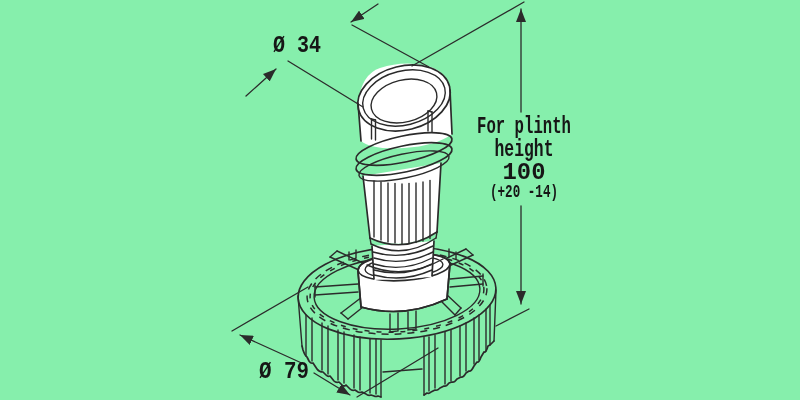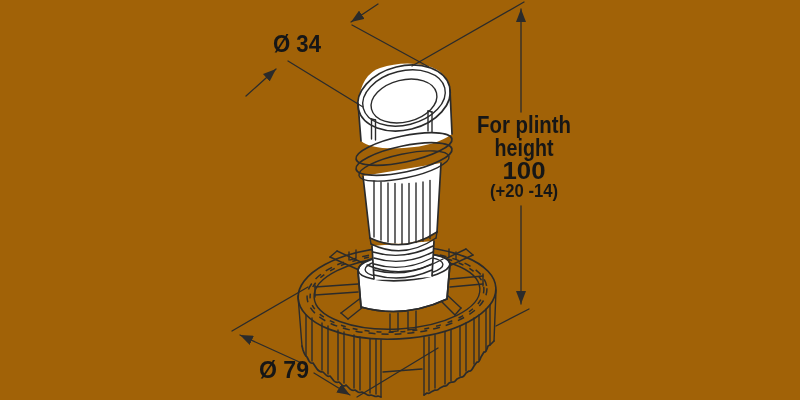--- a/index.html
+++ b/index.html
@@ -1,18 +1,18 @@
 <!DOCTYPE html>
 <html><head>
 <meta charset="utf-8">
 <style>
   html,body{margin:0;padding:0;}
   body{width:800px;height:400px;background:#ffffff;overflow:hidden;
        font-family:"Liberation Sans", sans-serif;}
-  .stage{position:relative;width:800px;height:400px;background:#a16207;}
+  .stage{position:relative;width:800px;height:400px;background:#86efac;font-family:Liberation Mono, monospace;}
   svg{display:block;}
   .obj{fill:none;stroke:#2b2b2b;stroke-width:1.7;stroke-linecap:round;stroke-linejoin:round;}
   .obj-fill{fill:#ffffff;stroke:#2b2b2b;stroke-width:1.7;stroke-linejoin:round;}
   .thin{fill:none;stroke:#2b2b2b;stroke-width:1.4;stroke-linecap:round;}
   .dash1{fill:none;stroke:#2b2b2b;stroke-width:1.5;stroke-dasharray:7 6;}
   .dash2{fill:none;stroke:#2b2b2b;stroke-width:1.5;stroke-dasharray:5 7;}
   .dim{fill:none;stroke:#2b2b2b;stroke-width:1.3;stroke-linecap:round;}
   .lbl{fill:#161616;font-weight:bold;font-size:24px;}
   .lbl-s{fill:#161616;font-weight:bold;font-size:18px;}
 </style>

